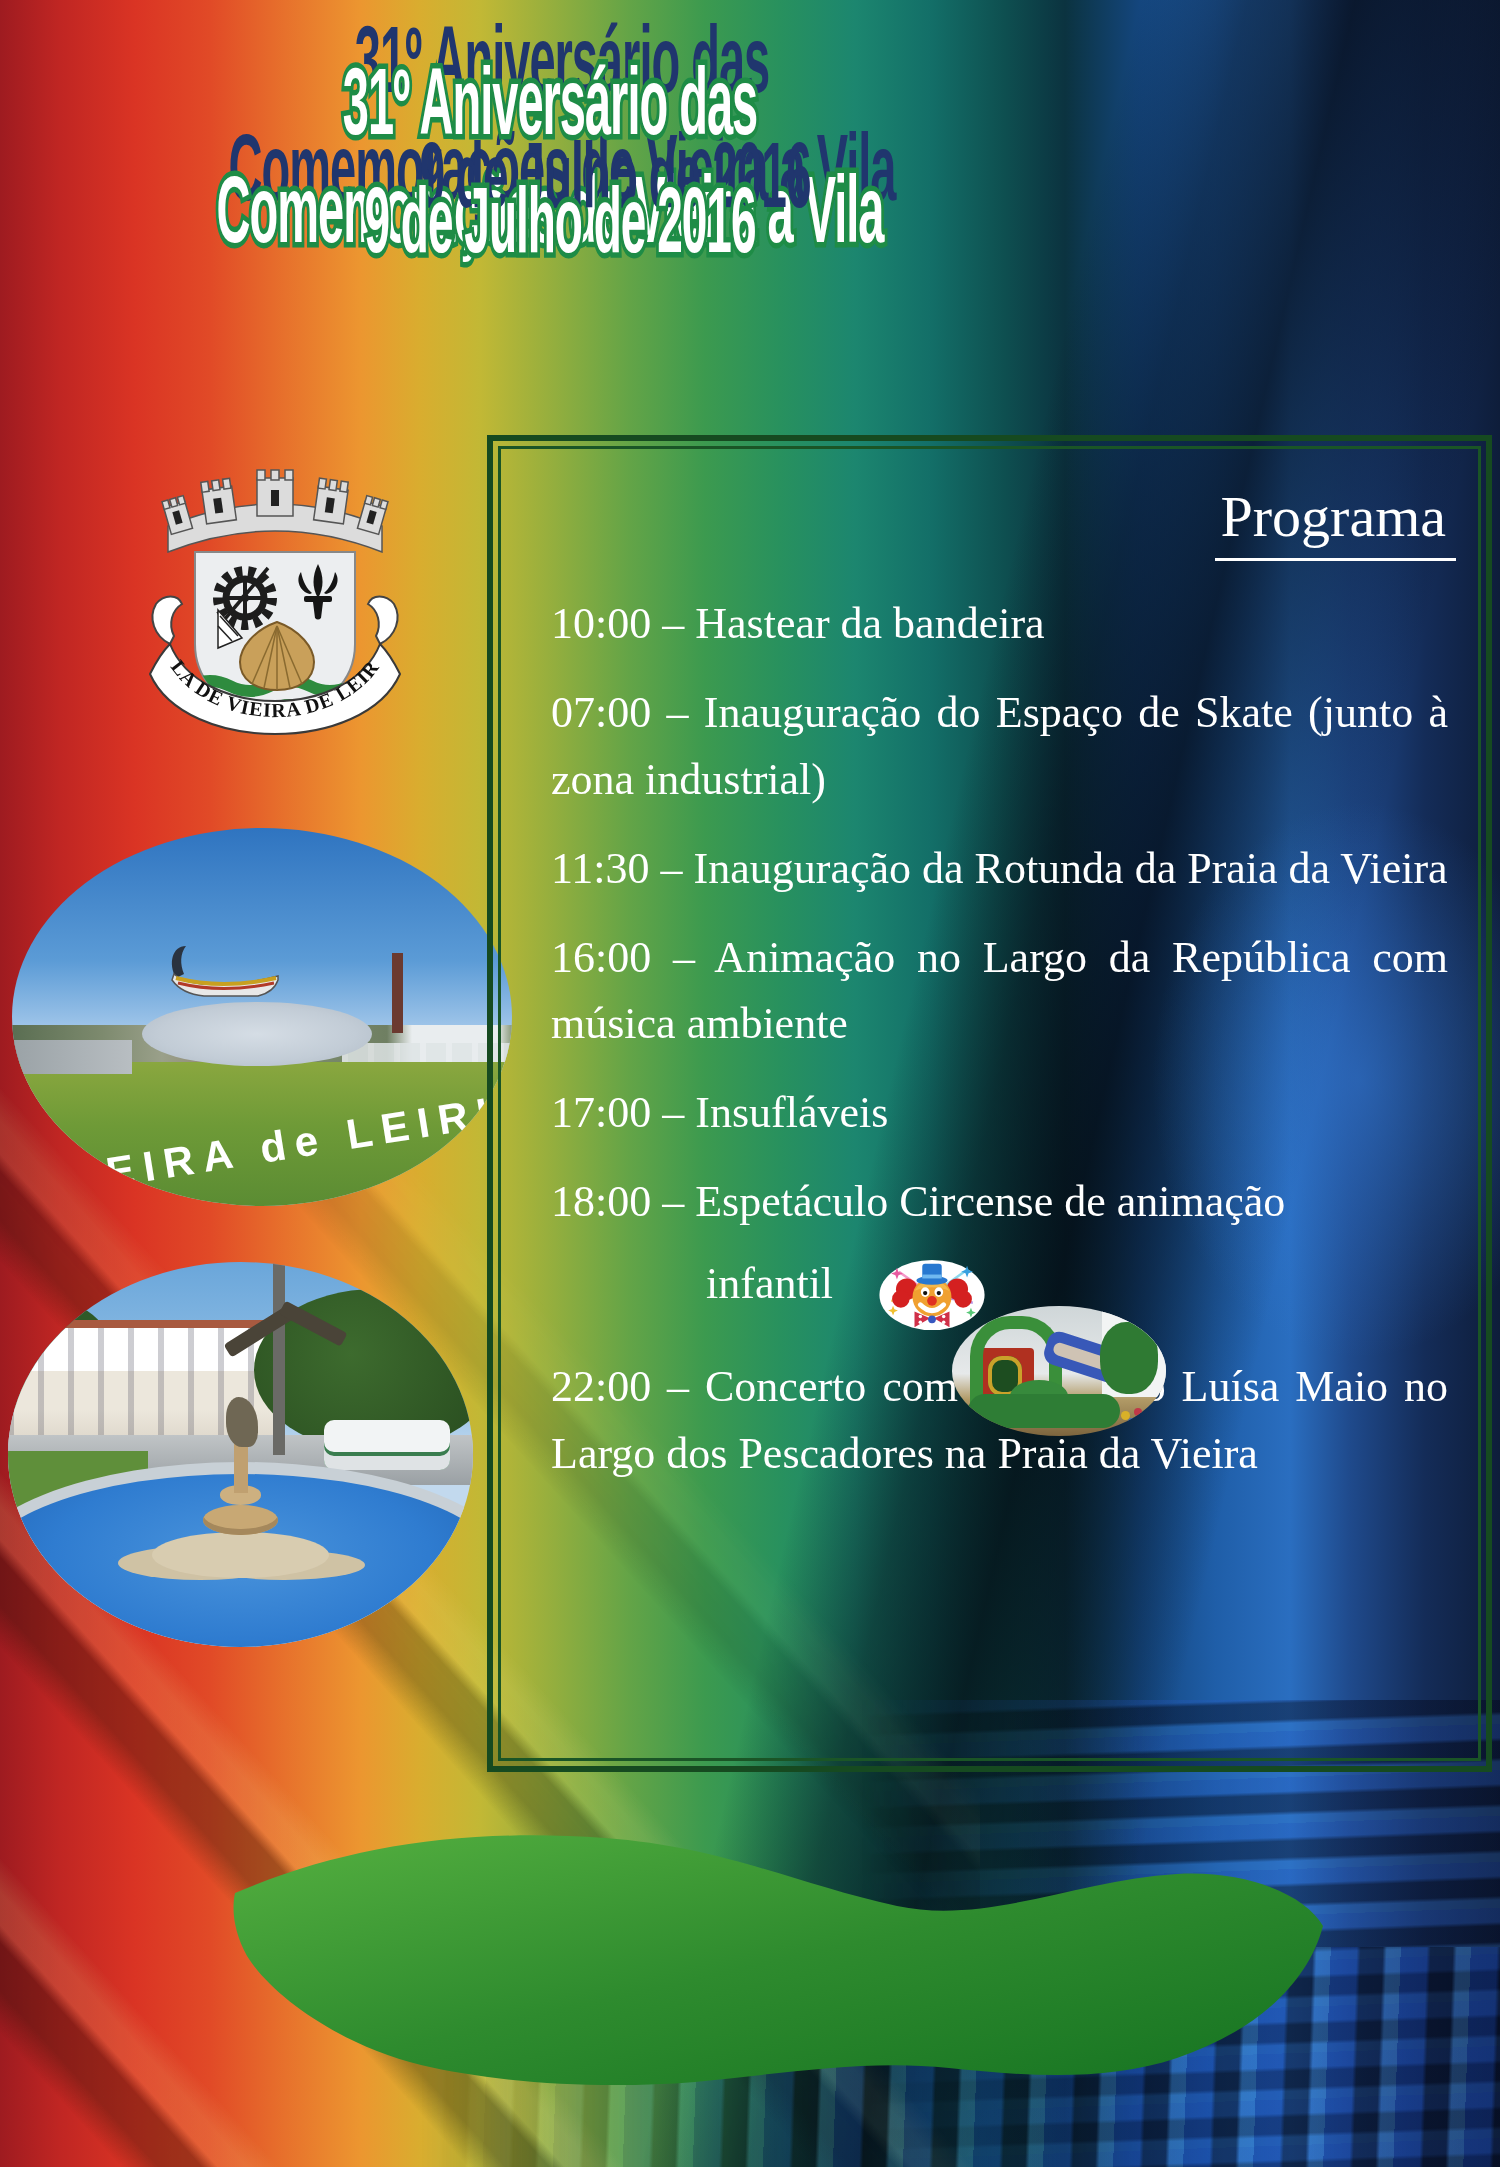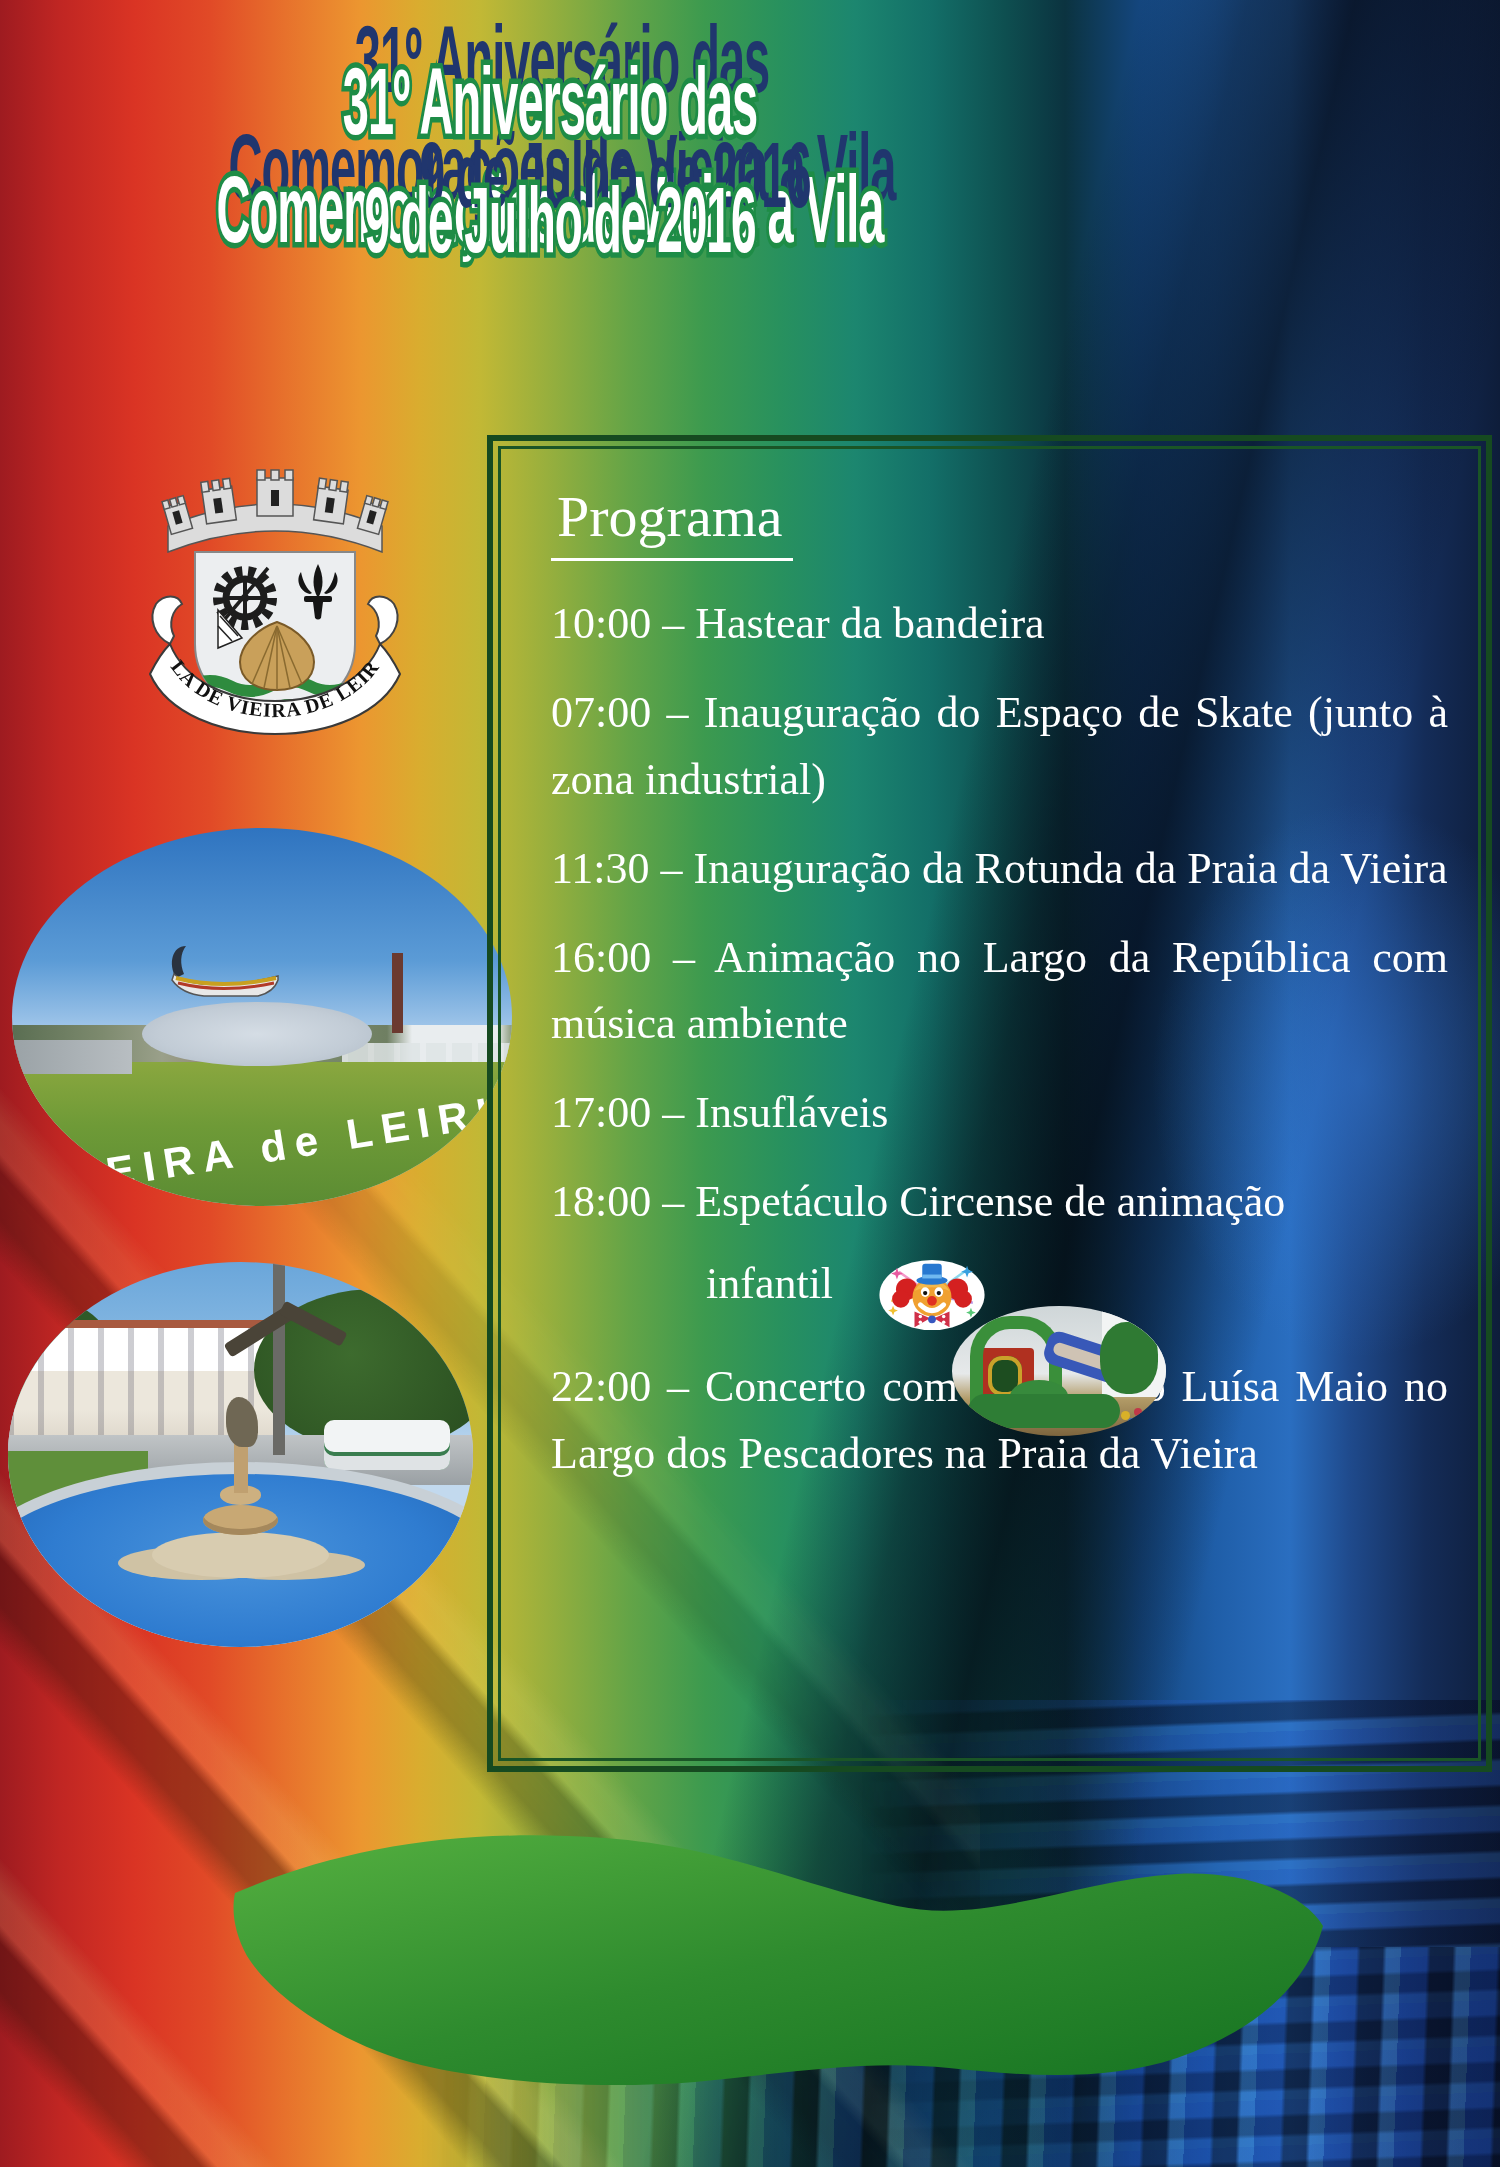--- a/index.html
+++ b/index.html
@@ -41,21 +41,21 @@
   .line1 .t-shadow{transform:translate(24px,-42px);}
   .line2 .t-shadow{transform:translate(110px,-45px);}
   .t-stroke{color:#1e8c46;-webkit-text-stroke:11px #1e8c46;}
   .t-fill{color:#ffffff;}
 
   
   .program-box{left:487px;top:435px;width:1005px;height:1337px;border:6px solid #164a20;box-sizing:border-box;}
   .program-box::before{content:"";position:absolute;inset:5px;border:3px solid #1a5526;pointer-events:none;}
   .program-content{position:absolute;left:20px;right:20px;top:18px;bottom:8px;
     padding:8px 10px 0 38px;color:#fff;}
-  .program-heading{margin:16px 0 30px 0;text-align:left;font-weight:normal;}
+  .program-heading{margin:16px 0 30px 0;text-align:right;font-weight:normal;}
   .heading-text{display:inline-block;font-size:58px;border-bottom:3px solid #fff;padding:0 10px 8px 6px;}
   .pitem{margin:0 8px 22px 0;font-size:44px;line-height:1.52;text-align:justify;}
   .pitem-cont{display:flex;align-items:flex-start;margin:2px 0 22px 155px;font-size:44px;}
   .clown-svg{margin-left:44px;flex:0 0 auto;}
 
   
   .crest{left:140px;top:448px;width:270px;height:322px;}
 
   
   .oval{border-radius:50%;overflow:hidden;}

